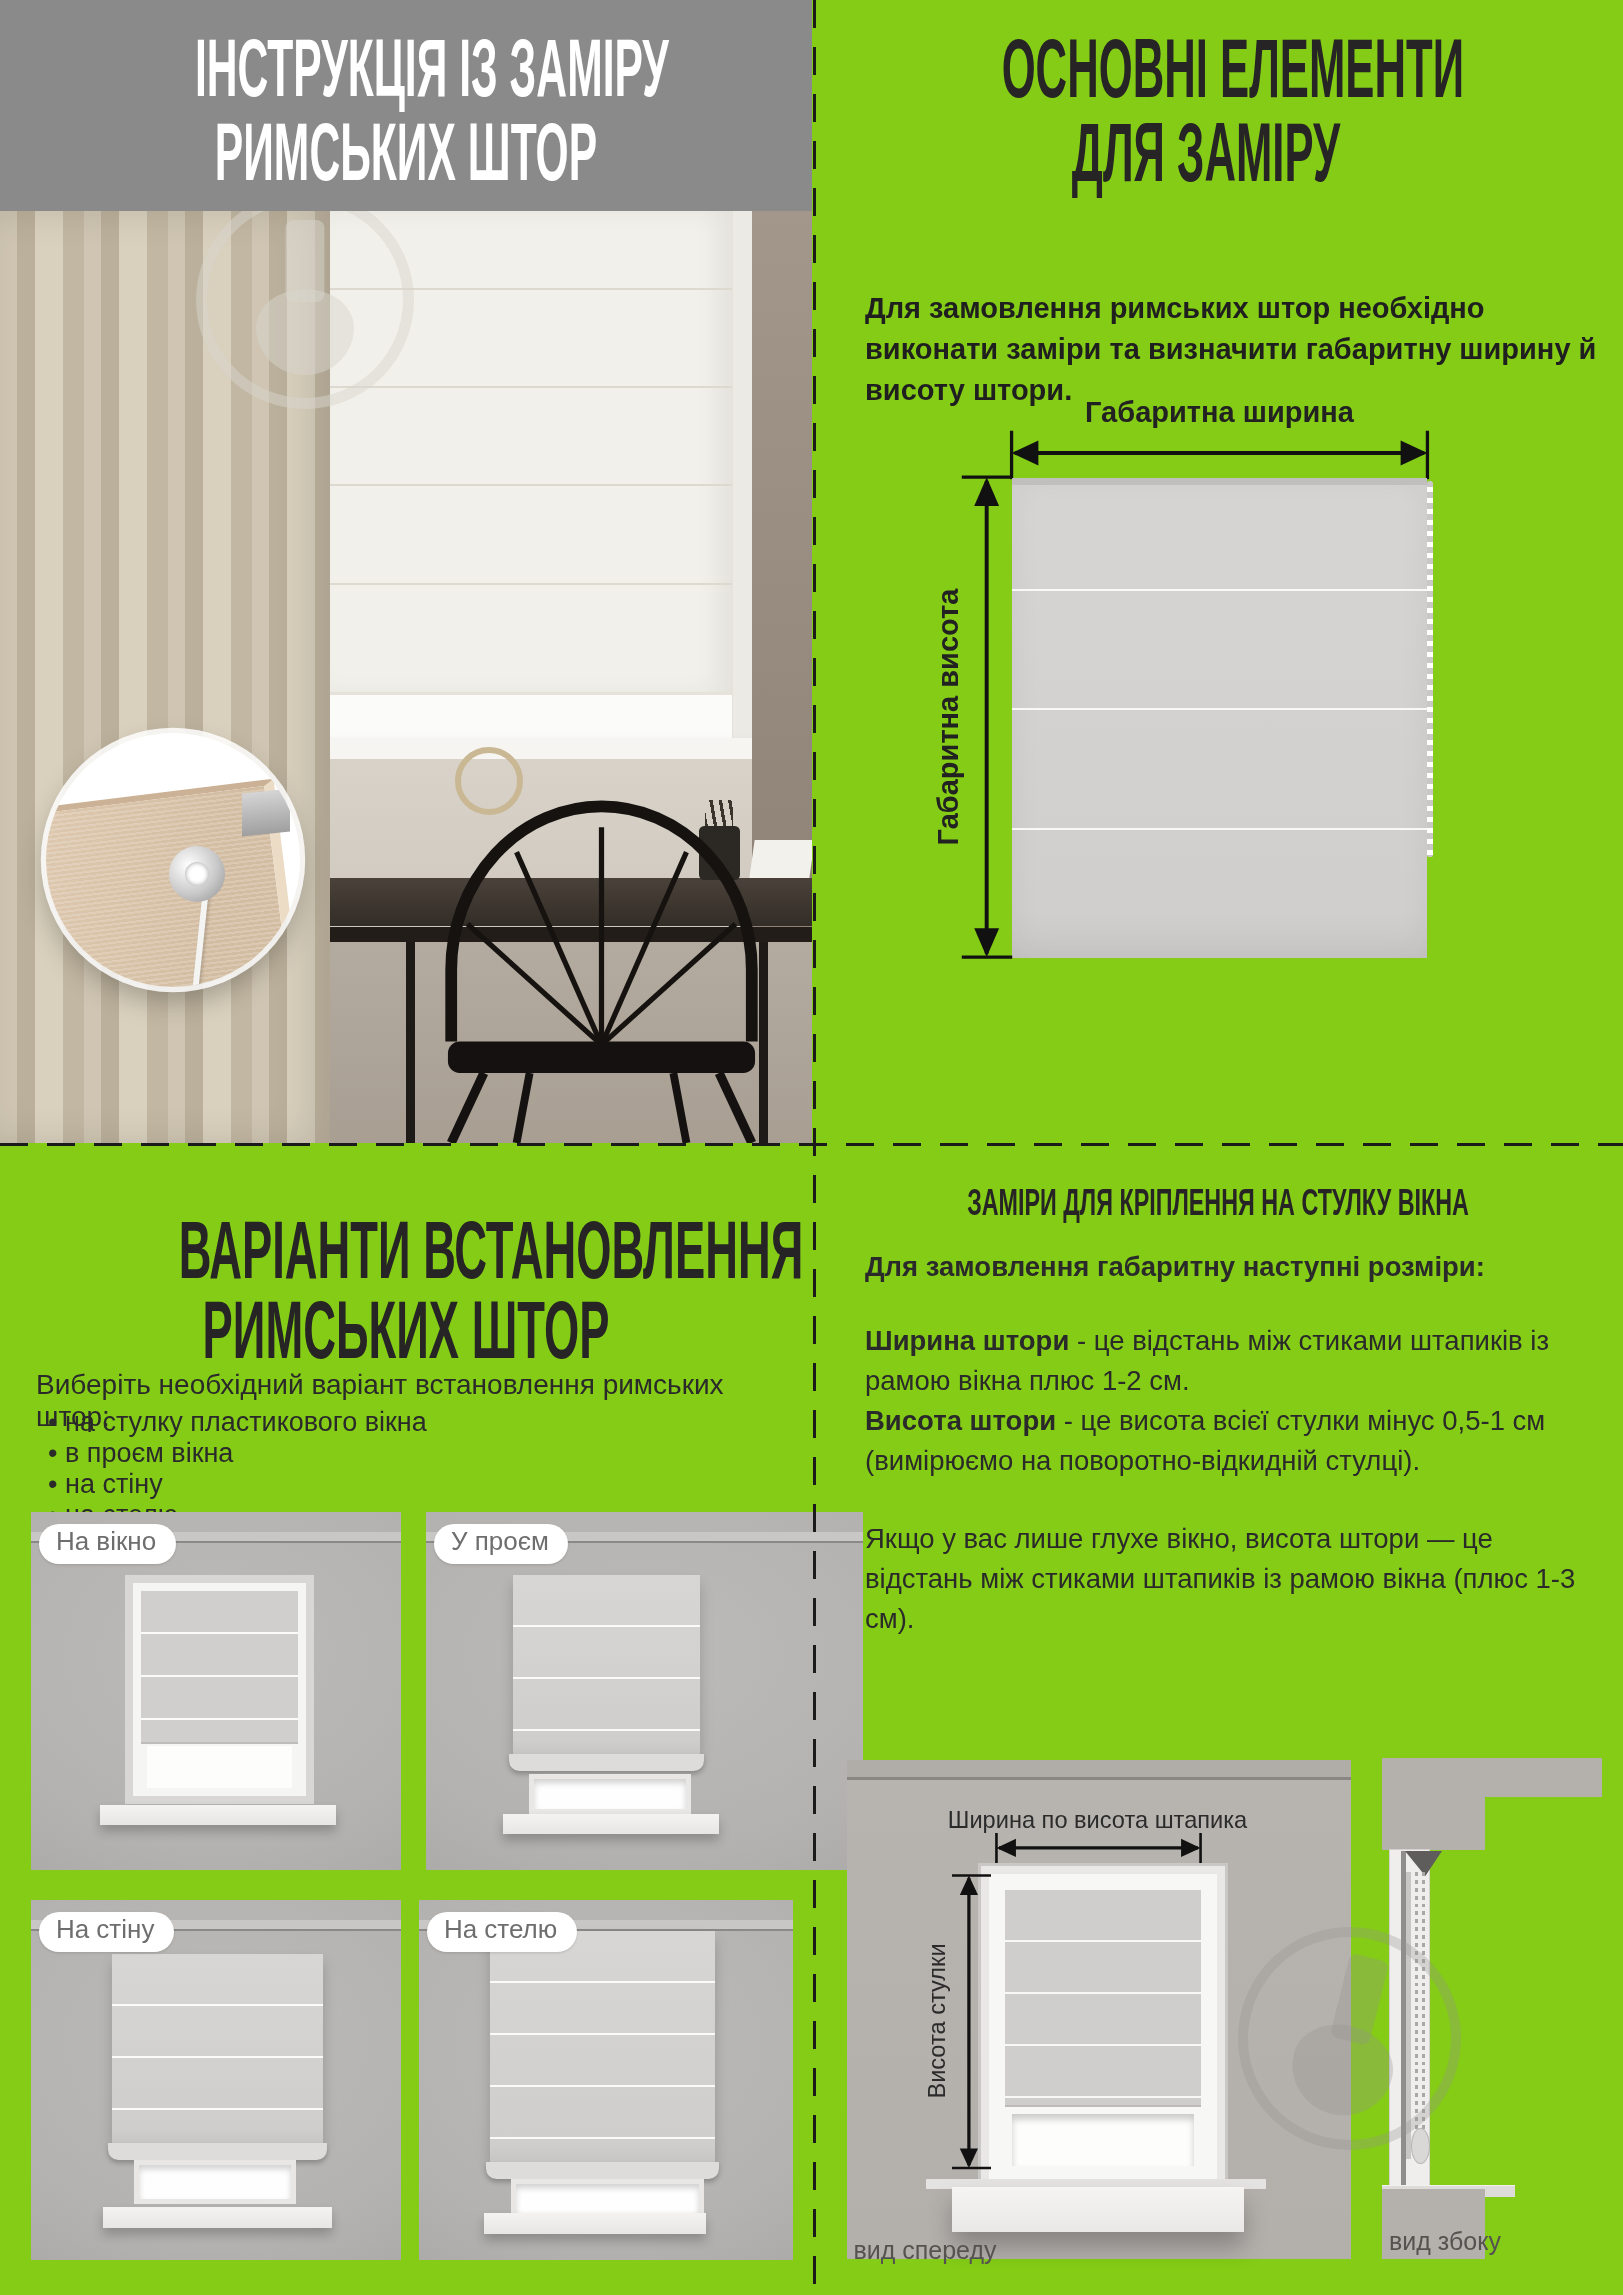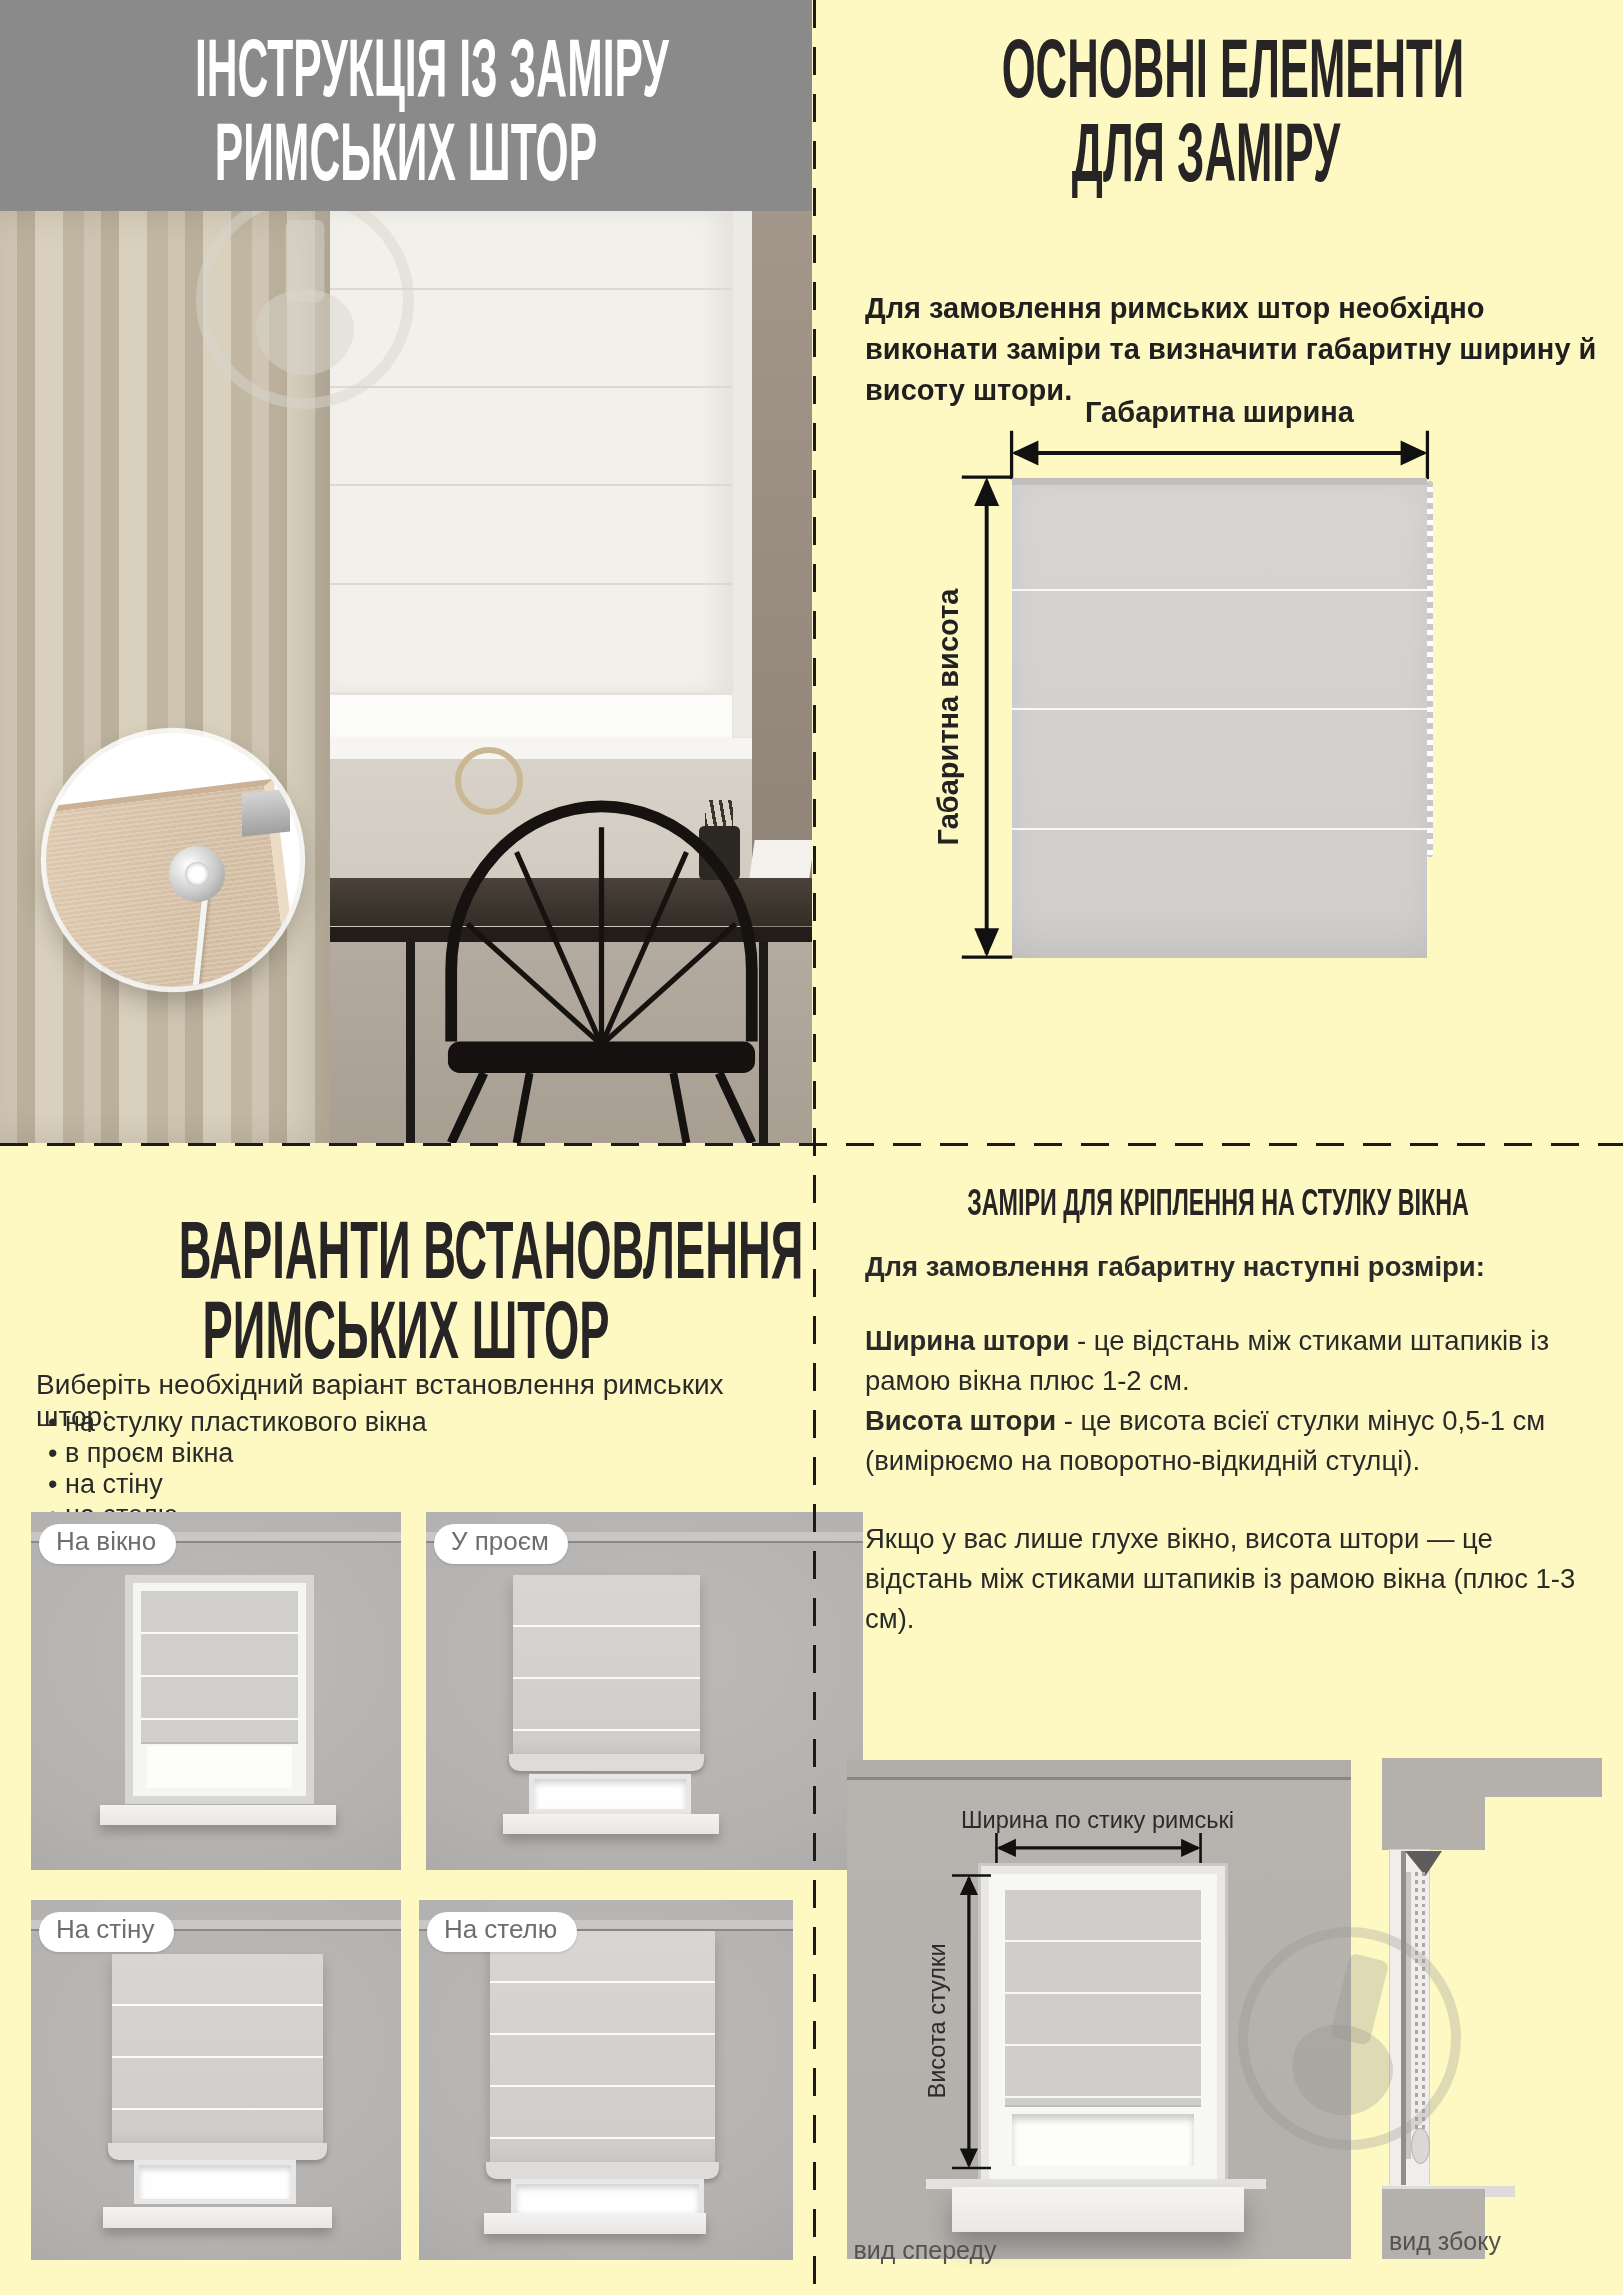--- a/index.html
+++ b/index.html
@@ -1,16 +1,16 @@
 <!DOCTYPE html>
 <html style="font-size:10.5px"><head>
 <meta charset="utf-8">
 <style>
   html,body{margin:0;padding:0;background:#fff;}
-  .page{position:relative;width:1623px;height:2295px;background:#fef9c3;overflow:hidden;
+  .page{position:relative;width:1623px;height:2295px;background:#84cc16;overflow:hidden;
         font-family:"Liberation Sans","DejaVu Sans",sans-serif;color:#262424;}
   
   .divider-v{position:absolute;left:813px;top:0;width:3.3px;height:2295px;
     background:repeating-linear-gradient(to bottom,#1b1b1b 0 27.5px,transparent 27.5px 47px);z-index:40;}
   .divider-h{position:absolute;left:0;top:1143px;width:1623px;height:3.3px;
     background:repeating-linear-gradient(to right,#1b1b1b 0 27.5px,transparent 27.5px 47px);z-index:40;}
   
   .disp{position:absolute;width:100%;text-align:center;font-weight:700;white-space:nowrap;}
   .disp .ln{display:block;transform:scaleX(.52);transform-origin:50% 50%;line-height:84px;}
   
@@ -308,21 +308,21 @@
     <div class="rb-col">
       <p class="rb-lead">Для замовлення габаритну наступні розміри:</p>
       <p class="rb-defs">
         <span class="term">Ширина штори</span><span> - це відстань між стиками штапиків із рамою вікна плюс 1-2 см.</span><br>
         <span class="term">Висота штори</span><span> - це висота всієї стулки мінус 0,5-1 см (вимірюємо на поворотно-відкидній стулці).</span>
       </p>
       <p>Якщо у вас лише глухе вікно, висота штори — це відстань між стиками штапиків із рамою вікна (плюс 1-3 см).</p>
     </div>
 
     <div class="fv">
-      <div class="fv-label">Ширина по стику римські</div>
+      <div class="fv-label">Ширина по висота штапика</div>
       <svg class="dim-svg" style="left:146px;top:73px" width="211" height="39" viewBox="0 0 322 60">
         <line x1="4" y1="0" x2="4" y2="60" stroke="#111" stroke-width="4"></line>
         <line x1="318" y1="0" x2="318" y2="60" stroke="#111" stroke-width="4"></line>
         <line x1="8" y1="23" x2="314" y2="23" stroke="#111" stroke-width="5"></line>
         <polygon points="4,23 34,9 34,37" fill="#111"></polygon>
         <polygon points="318,23 288,9 288,37" fill="#111"></polygon>
       </svg>
       <div class="fv-window">
         <div class="fv-frame">
           <div class="fv-blind"></div>

